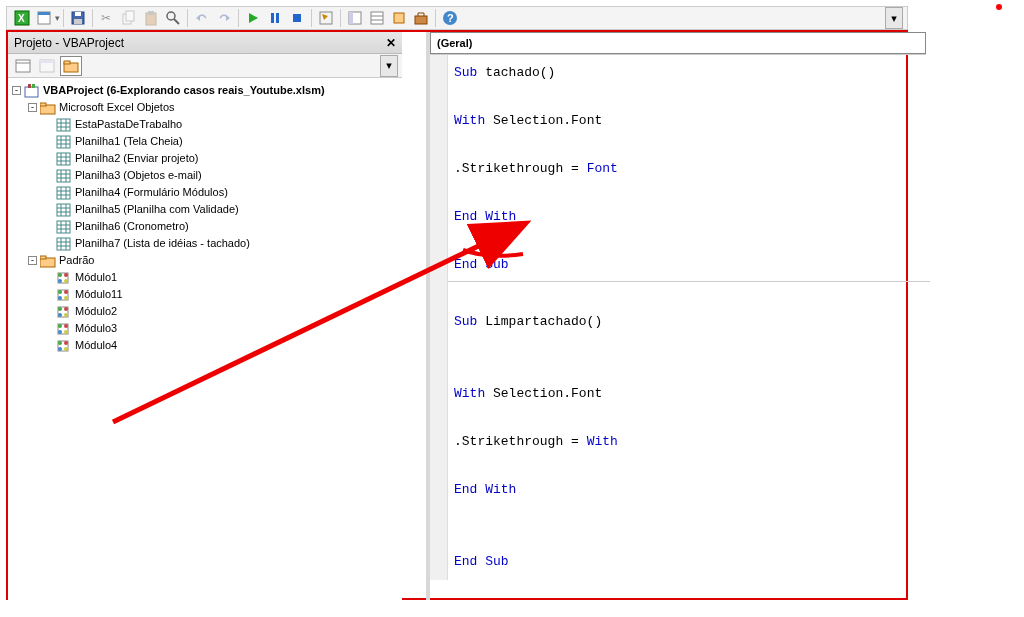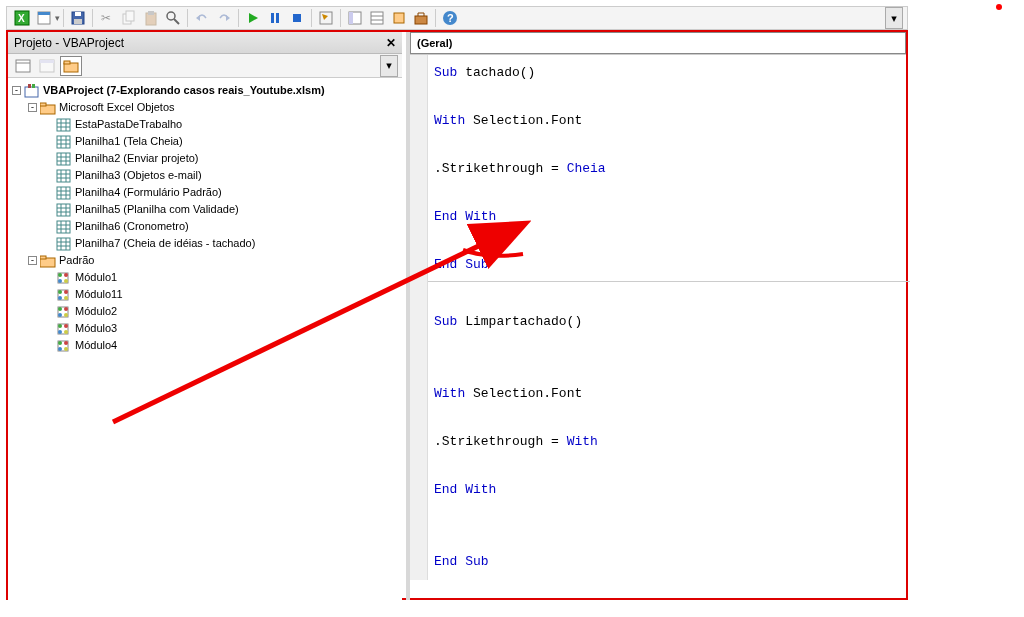--- a/index.html
+++ b/index.html
@@ -14,21 +14,21 @@
 .close-x { font-family:Arial; font-weight:bold; font-size:14px; cursor:pointer; }
 .project-toolbar { height:24px; background:#f4f4f4; border-bottom:1px solid #ccc; display:flex; align-items:center; padding:0 4px; justify-content:space-between; }
 .pt-btns { display:flex; }
 .pt-btn { width:22px; height:20px; border:1px solid transparent; margin-right:2px; display:flex; align-items:center; justify-content:center; }
 .pt-btn.active { border:1px solid #888; background:#fff; }
 .tree { padding:4px 0 0 4px; font-size:11px; line-height:17px; overflow:auto; height:520px; }
 .tree-node { display:flex; align-items:center; white-space:nowrap; cursor:pointer; }
 .tree-indent { display:inline-block; }
 .expand { width:9px; height:9px; border:1px solid #888; font-size:9px; line-height:7px; text-align:center; margin-right:3px; font-family:monospace; }
 .tree-icon { width:16px; height:14px; margin-right:3px; display:inline-flex; align-items:center; justify-content:center; }
-.code-pane { position:absolute; left:398px; top:0; width:500px; height:568px; border-left:4px solid #d8d8d8; }
+.code-pane { position:absolute; left:418px; top:0; width:500px; height:568px; border-left:4px solid #d8d8d8; }
 .code-header { height:22px; background:#fff; border:1px solid #888; margin:0; padding:2px 6px; font-weight:bold; display:flex; align-items:center; }
 .code-area { font-family:Consolas,'Courier New',monospace; font-size:13px; padding:6px 0 6px 24px; line-height:24px; border-top:1px solid #ccc; position:relative; }
 .code-margin { position:absolute; left:0; top:0; bottom:0; width:18px; background:#f0f0f0; border-right:1px solid #ddd; }
 .kw { color:#0000c8; }
 .code-hr { border:none; border-top:1px solid #ccc; margin:4px -4px 4px -24px; }
 .arrow { position:absolute; pointer-events:none; }
 .dropdown-handle { height:22px; width:18px; background:#e8e8e8; border:1px solid #aaa; display:flex; align-items:center; justify-content:center; }
 .red-dot { position:absolute; right:22px; top:4px; width:6px; height:6px; background:#f00; border-radius:50%; }
 </style>
 </head>
@@ -189,21 +189,21 @@
         <div class="tree-node">
           <span class="tree-indent" style="width:0px"></span>
           <span class="expand">-</span>
           <span class="tree-icon">
             <svg width="16" height="14">
               <rect x="1" y="3" width="13" height="10" fill="#fff" stroke="#46a"></rect>
               <rect x="4" y="0" width="3" height="4" fill="#a44"></rect>
               <rect x="8" y="0" width="3" height="4" fill="#4a4"></rect>
             </svg>
           </span>
-          <span style="font-weight:bold">VBAProject (7-Explorando casos reais_Youtube.xlsm)</span>
+          <span style="font-weight:bold">VBAProject (6-Explorando casos reais_Youtube.xlsm)</span>
         </div>
         <div class="tree-node">
           <span class="tree-indent" style="width:16px"></span>
           <span class="expand">-</span>
           <span class="tree-icon">
             <svg width="16" height="14">
               <rect x="0" y="4" width="15" height="9" fill="#fc8" stroke="#a60"></rect>
               <rect x="0" y="2" width="6" height="3" fill="#fc8" stroke="#a60"></rect>
             </svg>
           </span>
@@ -270,21 +270,21 @@
           <span style="width:12px;display:inline-block"></span>
           <span class="tree-icon">
             <svg width="16" height="14">
               <rect x="1" y="1" width="13" height="12" fill="#fff" stroke="#488"></rect>
               <line x1="1" y1="5" x2="14" y2="5" stroke="#488"></line>
               <line x1="1" y1="9" x2="14" y2="9" stroke="#488"></line>
               <line x1="5" y1="1" x2="5" y2="13" stroke="#488"></line>
               <line x1="10" y1="1" x2="10" y2="13" stroke="#488"></line>
             </svg>
           </span>
-          <span>Planilha4 (Formulário Padrão)</span>
+          <span>Planilha4 (Formulário Módulos)</span>
         </div>
         <div class="tree-node">
           <span class="tree-indent" style="width:32px"></span>
           <span style="width:12px;display:inline-block"></span>
           <span class="tree-icon">
             <svg width="16" height="14">
               <rect x="1" y="1" width="13" height="12" fill="#fff" stroke="#488"></rect>
               <line x1="1" y1="5" x2="14" y2="5" stroke="#488"></line>
               <line x1="1" y1="9" x2="14" y2="9" stroke="#488"></line>
               <line x1="5" y1="1" x2="5" y2="13" stroke="#488"></line>
@@ -312,21 +312,21 @@
           <span style="width:12px;display:inline-block"></span>
           <span class="tree-icon">
             <svg width="16" height="14">
               <rect x="1" y="1" width="13" height="12" fill="#fff" stroke="#488"></rect>
               <line x1="1" y1="5" x2="14" y2="5" stroke="#488"></line>
               <line x1="1" y1="9" x2="14" y2="9" stroke="#488"></line>
               <line x1="5" y1="1" x2="5" y2="13" stroke="#488"></line>
               <line x1="10" y1="1" x2="10" y2="13" stroke="#488"></line>
             </svg>
           </span>
-          <span>Planilha7 (Cheia de idéias - tachado)</span>
+          <span>Planilha7 (Lista de idéias - tachado)</span>
         </div>
         <div class="tree-node">
           <span class="tree-indent" style="width:16px"></span>
           <span class="expand">-</span>
           <span class="tree-icon">
             <svg width="16" height="14">
               <rect x="0" y="4" width="15" height="9" fill="#fc8" stroke="#a60"></rect>
               <rect x="0" y="2" width="6" height="3" fill="#fc8" stroke="#a60"></rect>
             </svg>
           </span>
@@ -408,21 +408,21 @@
   <div class="code-pane">
     <div class="code-header">
       <span>(Geral)</span>
     </div>
     <div class="code-area" id="code">
       <div class="code-margin"></div>
     <div><span class="kw">Sub</span> tachado()</div>
         <div>&nbsp;</div>
         <div><span class="kw">    With</span> Selection.Font</div>
         <div>&nbsp;</div>
-        <div>        .Strikethrough = <span class="kw">Cheia</span></div>
+        <div>        .Strikethrough = <span class="kw">Font</span></div>
         <div>&nbsp;</div>
         <div><span class="kw">    End With</span></div>
         <div>&nbsp;</div>
         <div><span class="kw">End Sub</span></div>
         <hr class="code-hr">
         <div>&nbsp;</div>
         <div><span class="kw">Sub</span> Limpartachado()</div>
         <div>&nbsp;</div>
         <div>&nbsp;</div>
         <div><span class="kw">    With</span> Selection.Font</div>

